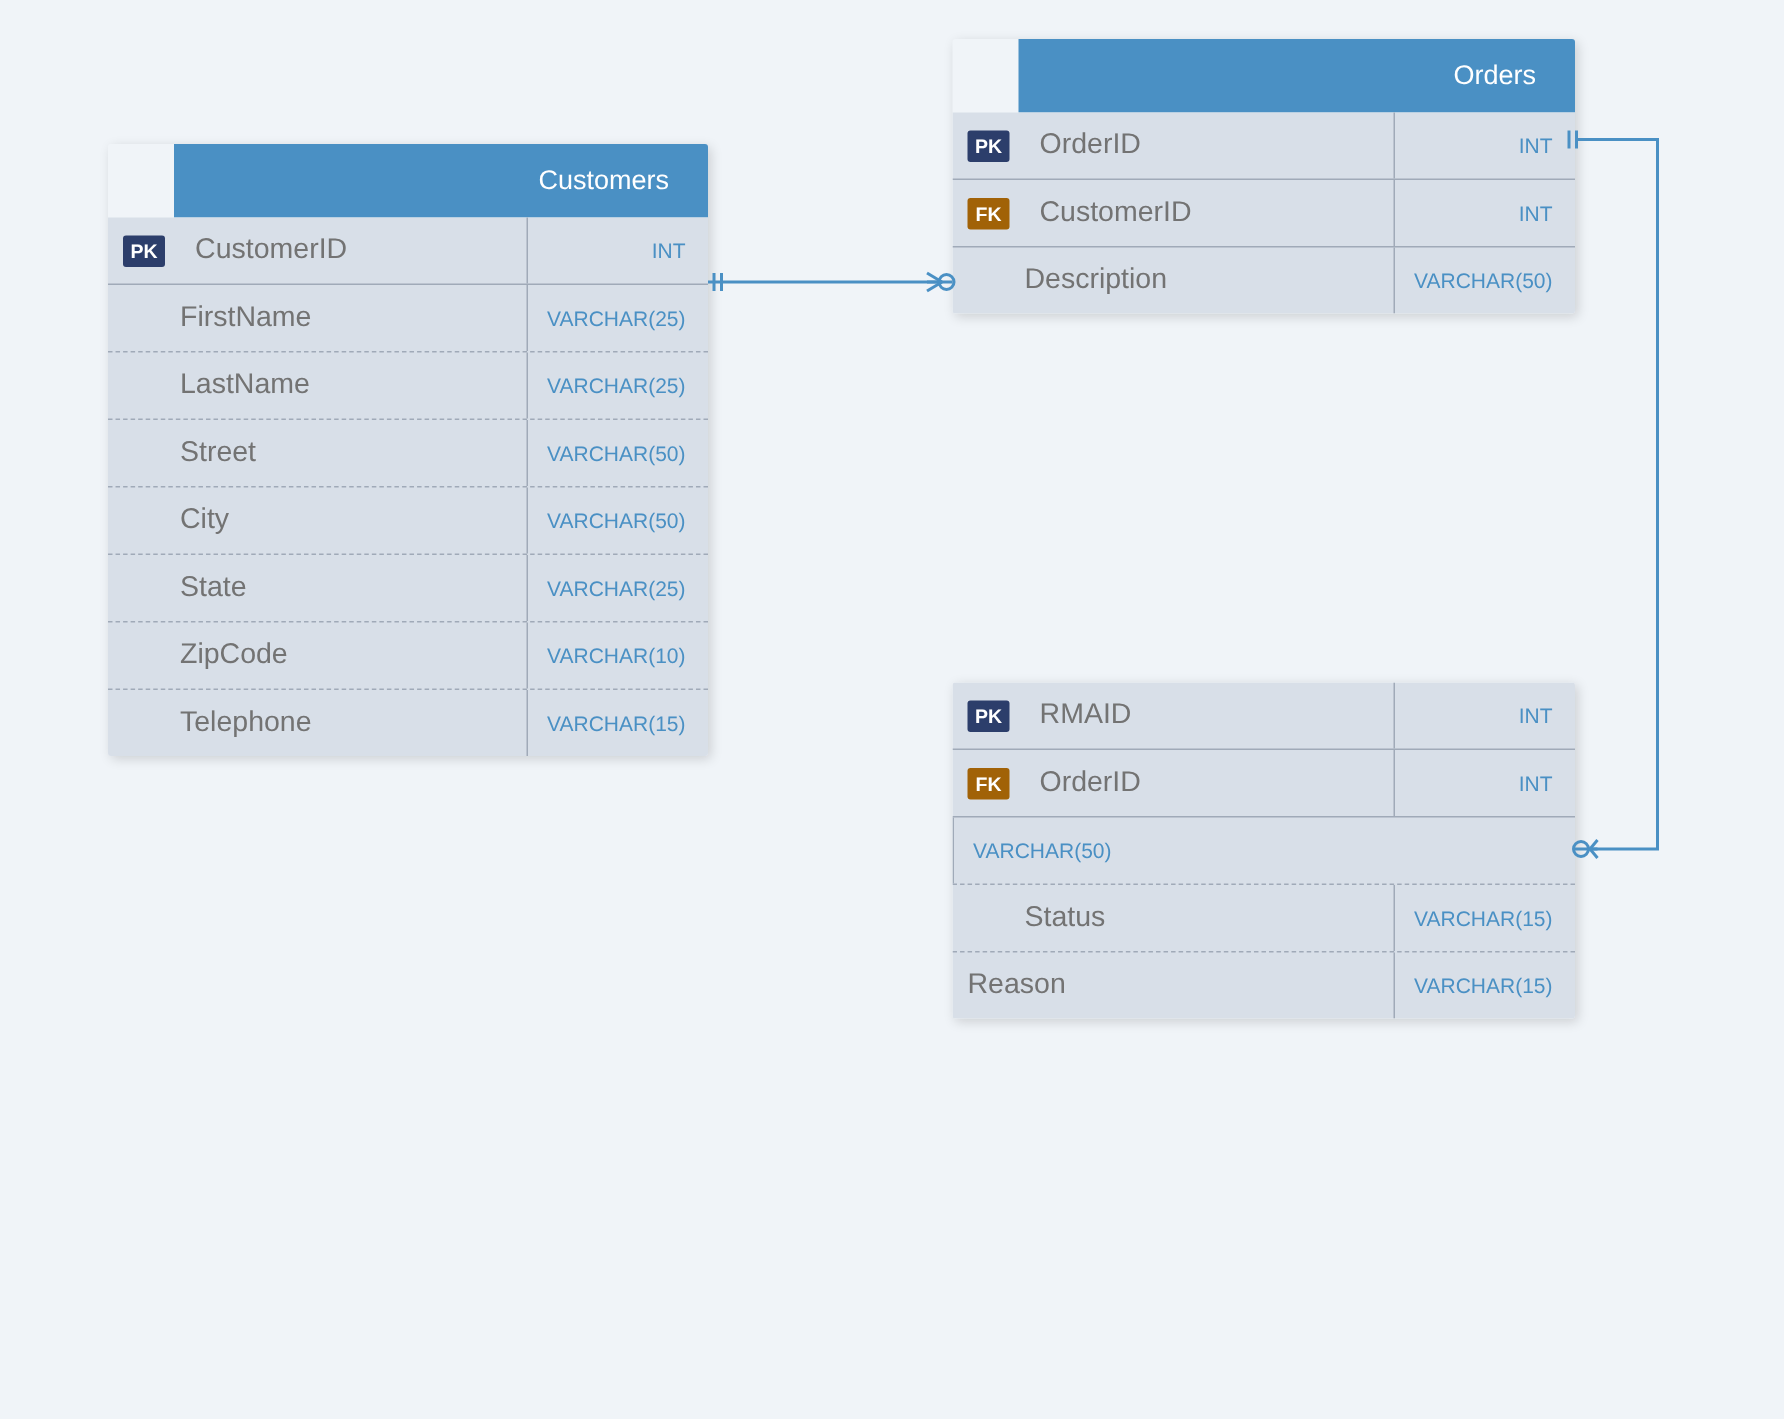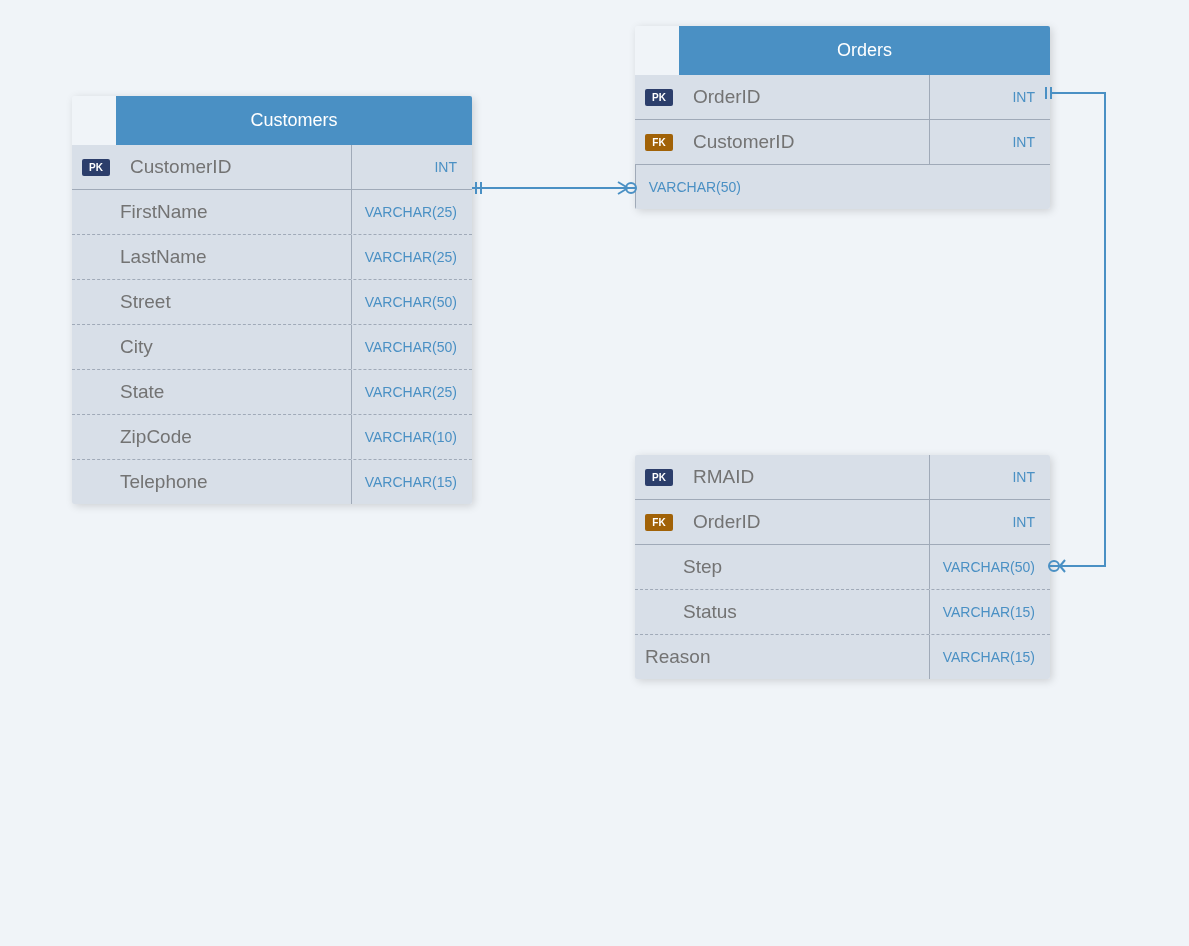--- a/index.html
+++ b/index.html
@@ -22,22 +22,22 @@
       position: absolute;
       border-radius: 2px;
       overflow: hidden;
       box-shadow: 2px 2px 8px rgba(0,0,0,0.15);
       min-width: 400px;
     }
 
     .table-header {
       background: #4a90c4;
       color: white;
-      text-align: center;
-      padding: 14px 6px;
+      text-align: right;
+      padding: 14px 26px;
       font-size: 18px;
       font-weight: normal;
       margin-left: 44px;
     }
 
     .table-body {
       background: #d8dfe8;
     }
 
     .table-row {
@@ -51,21 +51,21 @@
       border-bottom: none;
     }
 
     .table-row.pk-row, .table-row.fk-row {
       border-bottom: 1px solid #a0aab8;
       border-top: none;
     }
 
     .badge {
       color: white;
-      font-size: 10px;
+      font-size: 13px;
       font-weight: bold;
       padding: 3px 5px;
       border-radius: 2px;
       margin: 0 10px;
       min-width: 28px;
       text-align: center;
     }
 
     .badge-pk { background: #2c3e6b; }
     .badge-fk { background: #a16207; }
@@ -191,20 +191,21 @@
         <div class="col-divider"></div>
         <span class="col-type">INT</span>
       </div>
       <div class="table-row fk-row">
         <span class="badge badge-fk">FK</span>
         <span class="col-name">CustomerID</span>
         <div class="col-divider"></div>
         <span class="col-type">INT</span>
       </div>
       <div class="table-row">
+        <span class="col-name" style="padding-left:48px">Description</span>
         <div class="col-divider"></div>
         <span class="col-type">VARCHAR(50)</span>
       </div>
     </div>
   </div>
 
   <div class="db-table table-rma">
     <div class="table-body">
       <div class="table-row pk-row">
         <span class="badge badge-pk">PK</span>
@@ -212,21 +213,20 @@
         <div class="col-divider"></div>
         <span class="col-type">INT</span>
       </div>
       <div class="table-row fk-row">
         <span class="badge badge-fk">FK</span>
         <span class="col-name">OrderID</span>
         <div class="col-divider"></div>
         <span class="col-type">INT</span>
       </div>
       <div class="table-row">
-        <span class="col-name" style="padding-left:48px">Step</span>
         <div class="col-divider"></div>
         <span class="col-type">VARCHAR(50)</span>
       </div>
       <div class="table-row">
         <span class="col-name" style="padding-left:48px">Status</span>
         <div class="col-divider"></div>
         <span class="col-type">VARCHAR(15)</span>
       </div>
       <div class="table-row">
         <span class="col-name" style="">Reason</span>

